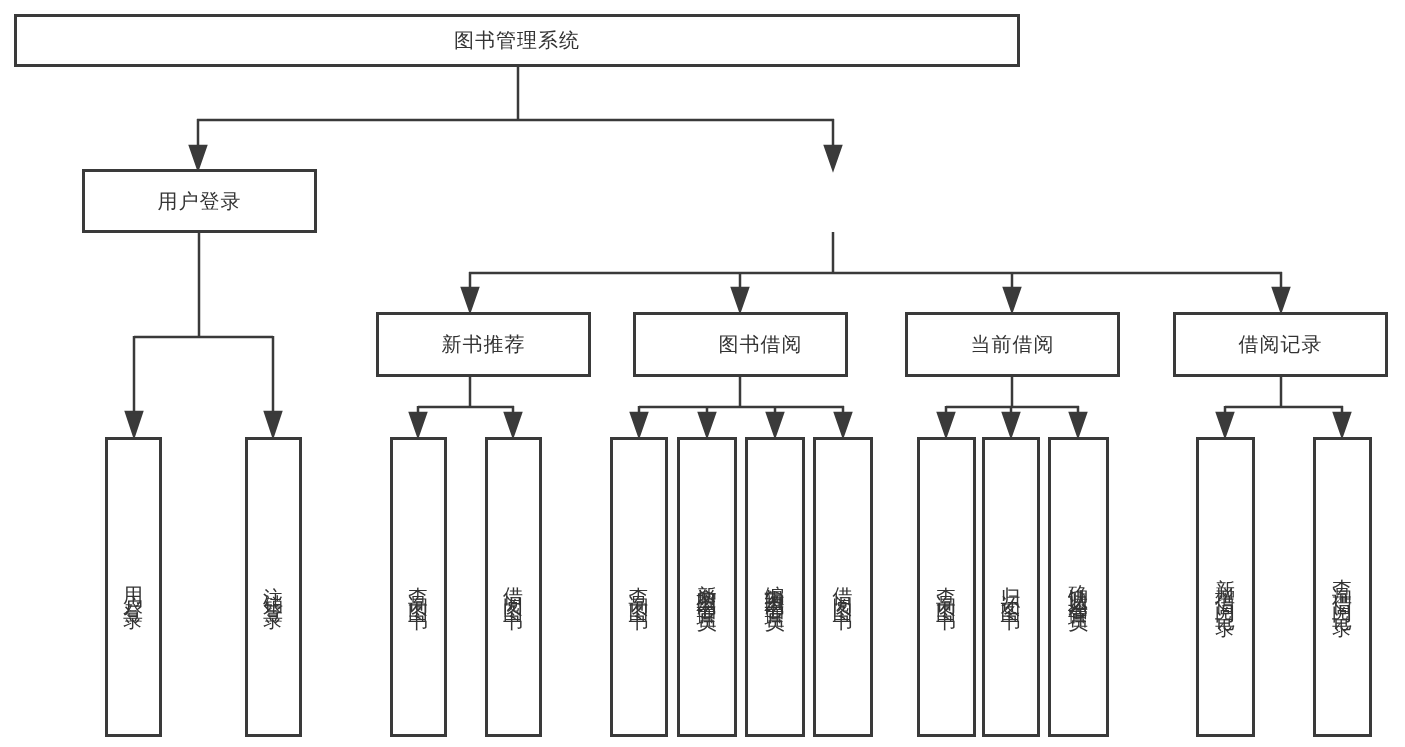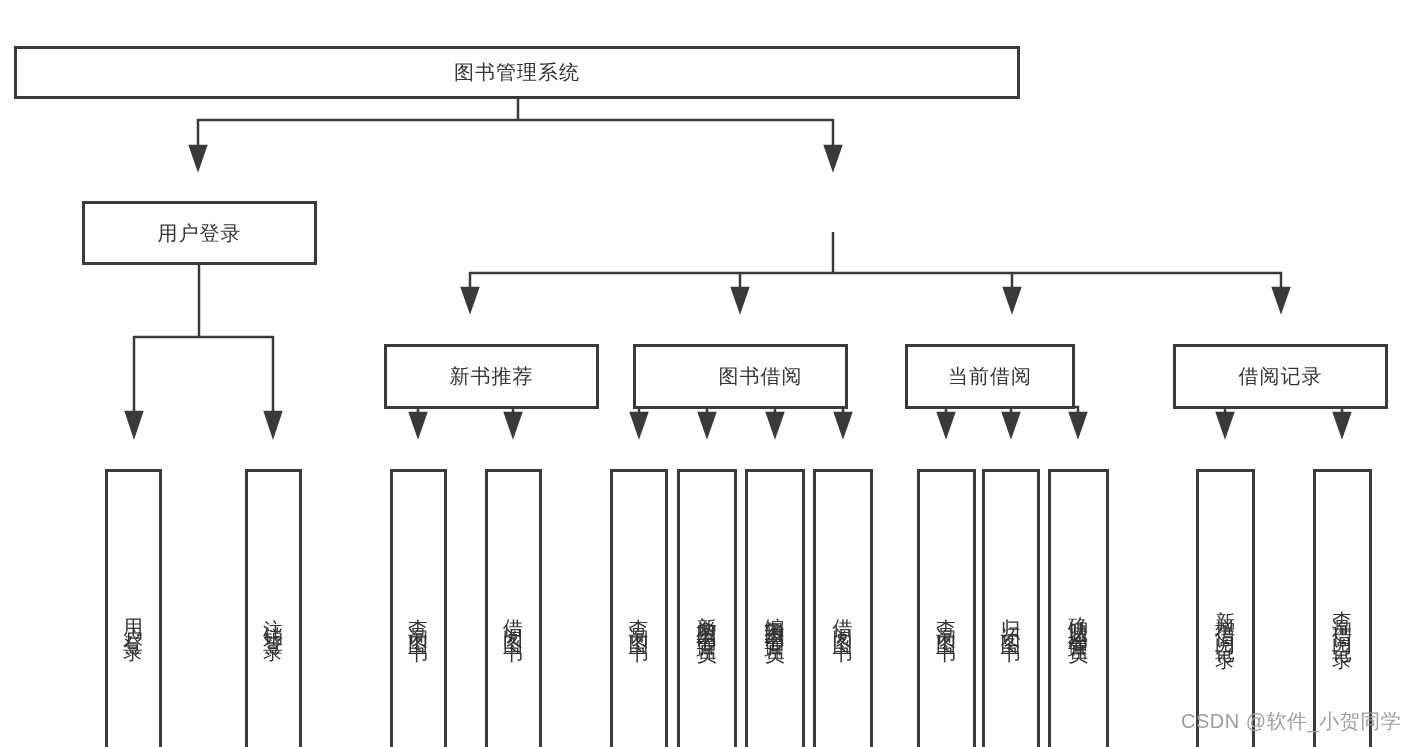--- a/index.html
+++ b/index.html
@@ -7,21 +7,20 @@
     position:relative; width:1405px; height:747px; background:#ffffff;
     font-family:"Liberation Sans","DejaVu Sans",sans-serif; overflow:hidden;
   }
   .wires { position:absolute; left:0; top:0; z-index:1; }
   .node {
     position:absolute; box-sizing:border-box; z-index:2;
     border:3px solid #3a3a3a; background:#ffffff;
     display:flex; align-items:center; justify-content:center;
     color:#333333; font-size:20px; letter-spacing:1px;
     text-align:center;
-    margin-top:32px;
   }
   .vtext {
     writing-mode:vertical-rl; text-orientation:mixed;
     letter-spacing:8px; line-height:1; font-size:20px; color:#333333;
   }
   .watermark {
     position:absolute; z-index:3; left:1181px; top:708px;
     font-size:20px; color:#9d9d9d; letter-spacing:0.5px; white-space:nowrap;
   }
 </style>
@@ -109,27 +108,27 @@
   </svg>
 
   <div class="node" style="left:14px; top:14px; width:1006px; height:53px;">
     <span>图书管理系统</span>
   </div>
 
   <div class="node" style="left:82px; top:169px; width:235px; height:64px;">
     <span>用户登录</span>
   </div>
 
-  <div class="node" style="left:384px; top:312px; width:215px; height:65px;">
+  <div class="node" style="left:376px; top:312px; width:215px; height:65px;">
     <span>新书推荐</span>
   </div>
   <div class="node" style="left:633px; top:312px; width:215px; height:65px;padding-left:40px;">
     <span>图书借阅</span>
   </div>
-  <div class="node" style="left:905px; top:312px; width:170px; height:65px;">
+  <div class="node" style="left:905px; top:312px; width:215px; height:65px;">
     <span>当前借阅</span>
   </div>
   <div class="node" style="left:1173px; top:312px; width:215px; height:65px;">
     <span>借阅记录</span>
   </div>
 
   <div class="node" style="left:105px; top:437px; width:57px; height:300px;">
     <span class="vtext">用户登录</span>
   </div>
   <div class="node" style="left:245px; top:437px; width:57px; height:300px;">
@@ -166,15 +165,14 @@
     <span class="vtext" style="letter-spacing:4px;">确认归还（管理员）</span>
   </div>
 
   <div class="node" style="left:1196px; top:437px; width:59px; height:300px;">
     <span class="vtext">新增借阅记录</span>
   </div>
   <div class="node" style="left:1313px; top:437px; width:59px; height:300px;">
     <span class="vtext">查询借阅记录</span>
   </div>
 
-  <div class="watermark">CSDN @软件_小贺同学</div>
 
 </div>
 
 </body></html>

